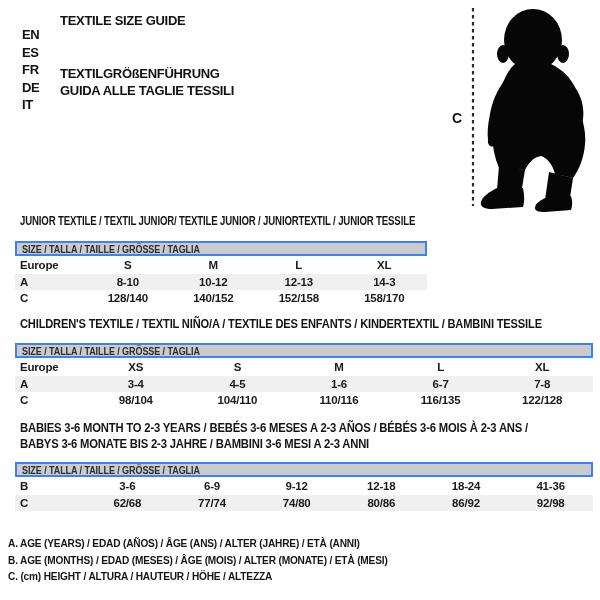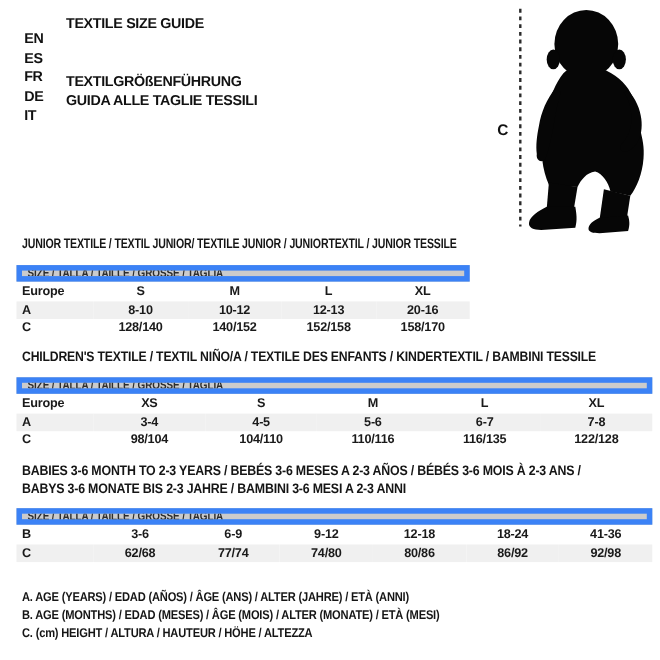--- a/index.html
+++ b/index.html
@@ -19,29 +19,29 @@
   .sec-title { position:absolute; font-size:12.5px; font-weight:bold; white-space:nowrap; letter-spacing:-0.2px; transform-origin:0 50%; color:#151515; }
   .t1 { top:214px; left:20px; transform:scaleX(0.77); }
   .t2 { top:317px; left:20px; transform:scaleX(0.89); }
   .t3 { top:421px; left:20px; transform-origin:0 0; transform:scaleX(0.90); line-height:15.5px; }
 
   
   .tblwrap { position:absolute; left:15px; }
   .w1 { top:241px; width:412px; }
   .w2 { top:343px; width:578px; }
   .w3 { top:462px; width:578px; }
-  .size-bar { height:15px; background:#cbcbcb; border:5px solid #3b82f6; margin-bottom:1px; padding-left:5px; overflow:hidden; display:flex; align-items:center; }
+  .size-bar { height:15px; background:#cbcbcb; border:2px solid #3b82f6; margin-bottom:1px; padding-left:5px; overflow:hidden; display:flex; align-items:center; }
   .size-bar span { display:inline-block; font-size:11px; font-weight:bold; color:#2d2d2d; white-space:nowrap; transform:scaleX(0.82); transform-origin:0 50%; letter-spacing:-0.1px; }
   table { width:100%; border-collapse:collapse; table-layout:fixed; }
   td { height:16.5px; font-size:11.5px; font-weight:bold; color:#1a1a1a; text-align:center; padding:0; letter-spacing:-0.2px; vertical-align:middle; }
   td.lbl { text-align:left; padding-left:5px;margin-left:43px; }
   tr.shaded td { background:#f0f0f0; }
 
   
-  .footnotes { position:absolute; top:537px; left:20px; }
+  .footnotes { position:absolute; top:537px; left:8px; }
   .footnote { height:16.5px; font-size:11.5px; font-weight:bold; white-space:nowrap; transform:scaleX(0.88); transform-origin:0 50%; letter-spacing:-0.2px; color:#151515; }
 </style>
 </head>
 <body>
 
 <div class="langs">
   <div class="lang-row">
     <span class="lang-code">EN</span>
     <span class="lang-text">TEXTILE SIZE GUIDE</span>
   </div>
@@ -110,21 +110,21 @@
       <td>S</td>
       <td>M</td>
       <td>L</td>
       <td>XL</td>
     </tr>
     <tr class="shaded">
       <td class="lbl">A</td>
       <td>8-10</td>
       <td>10-12</td>
       <td>12-13</td>
-      <td>20-16</td>
+      <td>14-3</td>
     </tr>
     <tr>
       <td class="lbl">C</td>
       <td>128/140</td>
       <td>140/152</td>
       <td>152/158</td>
       <td>158/170</td>
     </tr>
   </tbody>
     </table>
@@ -150,21 +150,21 @@
       <td>XS</td>
       <td>S</td>
       <td>M</td>
       <td>L</td>
       <td>XL</td>
     </tr>
     <tr class="shaded">
       <td class="lbl">A</td>
       <td>3-4</td>
       <td>4-5</td>
-      <td>5-6</td>
+      <td>1-6</td>
       <td>6-7</td>
       <td>7-8</td>
     </tr>
     <tr>
       <td class="lbl">C</td>
       <td>98/104</td>
       <td>104/110</td>
       <td>110/116</td>
       <td>116/135</td>
       <td>122/128</td>

